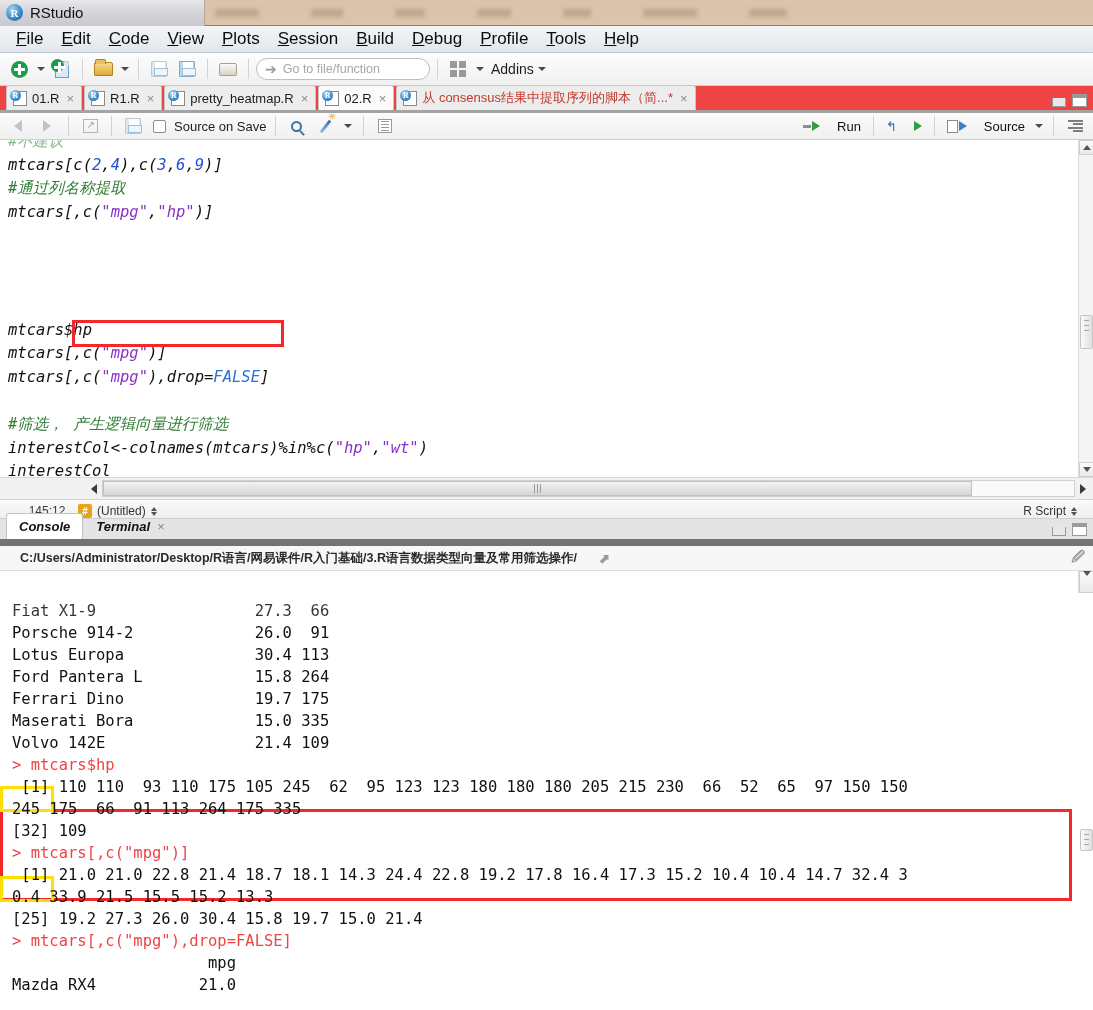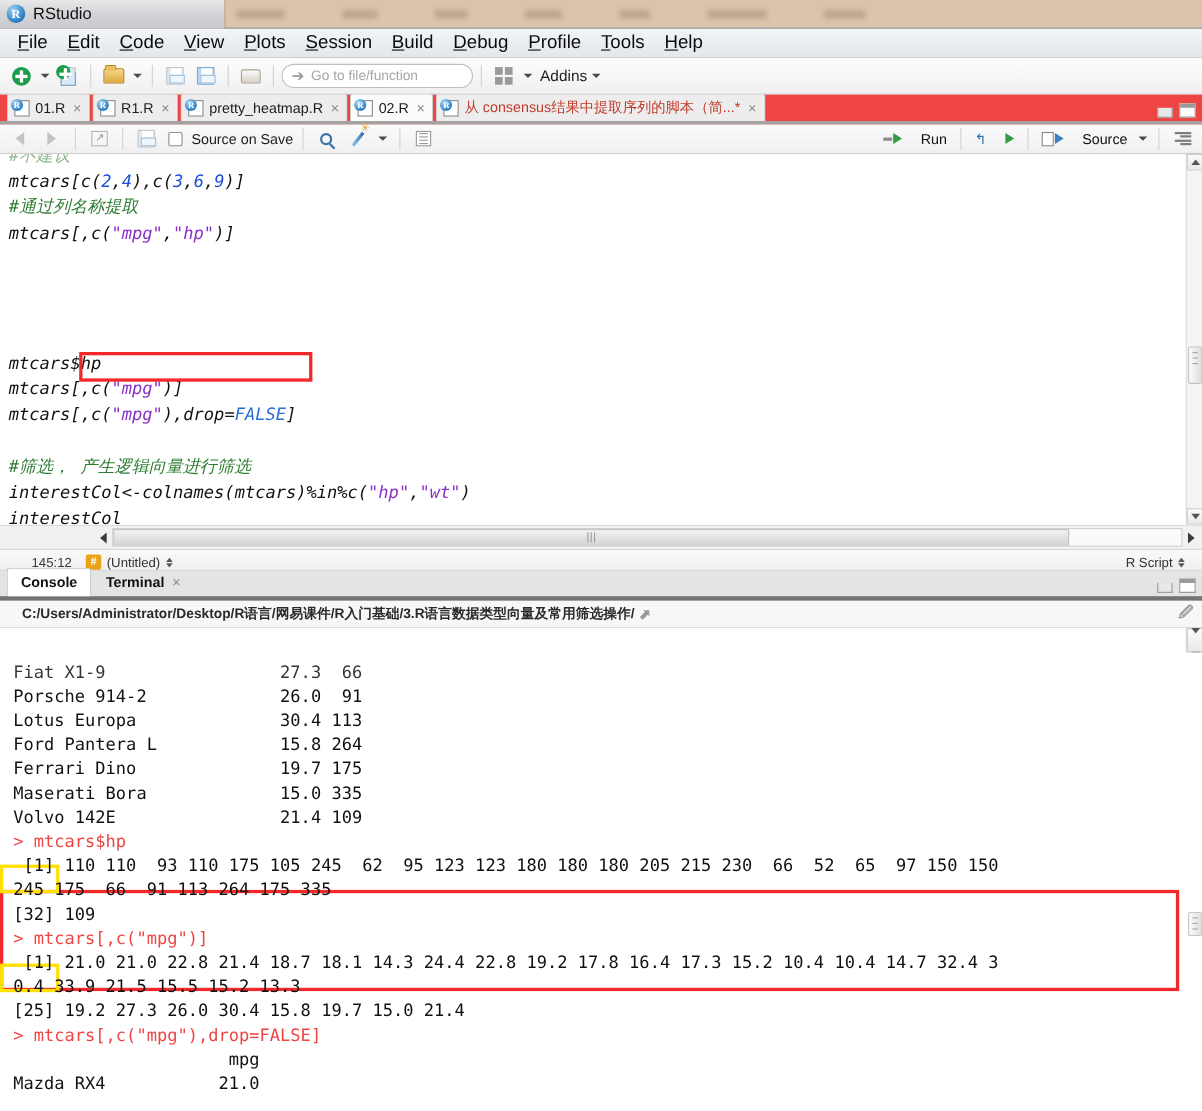--- a/index.html
+++ b/index.html
@@ -385,42 +385,43 @@
   .stepper { display:inline-flex; flex-direction:column; margin-left:5px; gap:1px; }
   .stepper i { width:0;height:0;border-left:3px solid transparent;border-right:3px solid transparent; display:block;}
   .stepper i:first-child { border-bottom:4px solid #555; }
   .stepper i:last-child { border-top:4px solid #555; }
 
   
   .consolepanel { background: #fff; }
   .console-tabs {
     height: 27px;
     background: #e4e4e4;
-    border-bottom: 4px solid #737373;
+    border-bottom: 7px solid #737373;
     display: flex; align-items: flex-end;
     padding-left: 6px;
     position: relative;
+    font-style: italic;
   }
   .ctab {
     height: 26px; display: flex; align-items: center; gap: 5px;
     padding: 0 12px;
     font-size: 13px; font-weight: bold; color: #111;
     border: 1px solid transparent; border-bottom: none;
     border-radius: 3px 3px 0 0;
   }
   .ctab.active { background: #fff; border-color: #c3c3c3; }
   .ctab .tab-close { font-weight: normal; }
   .console-path {
     height: 25px;
     background: #f7f7f7;
     border-bottom: 1px solid #dedede;
     display: flex; align-items: center;
     padding-left: 20px;
     font-size: 12.5px; font-weight: bold; color: #2a2a2a;
-    gap: 4px;
+    gap: 22px;
   }
   .path-arrow { color: #9a9a9a; font-size: 13px; }
   .broom { position:absolute; right:8px; }
 
   .consolebody {
     position: relative;
     height: 420px;
     overflow: hidden;
     background: #fff;
     padding-left: 12px;

